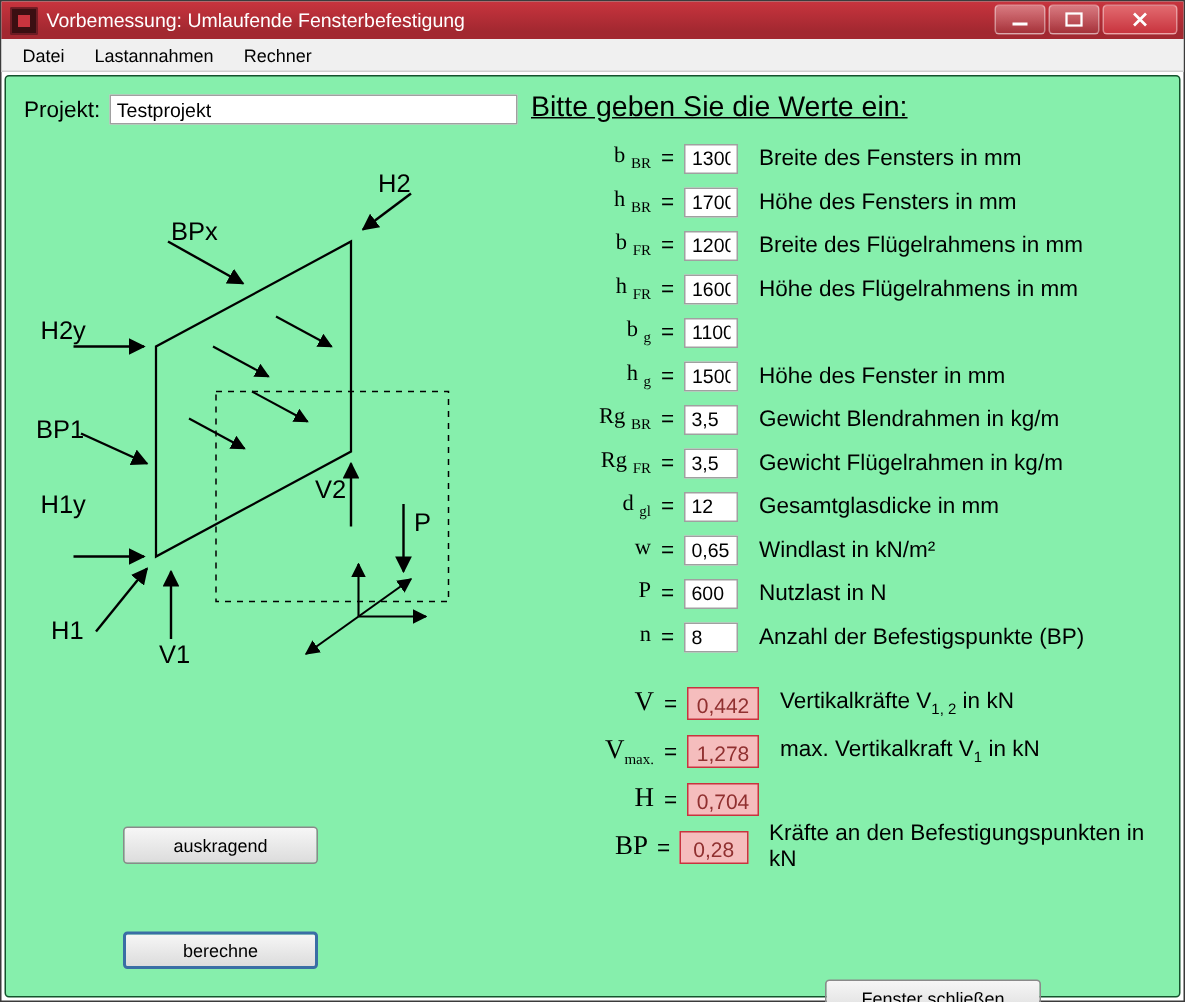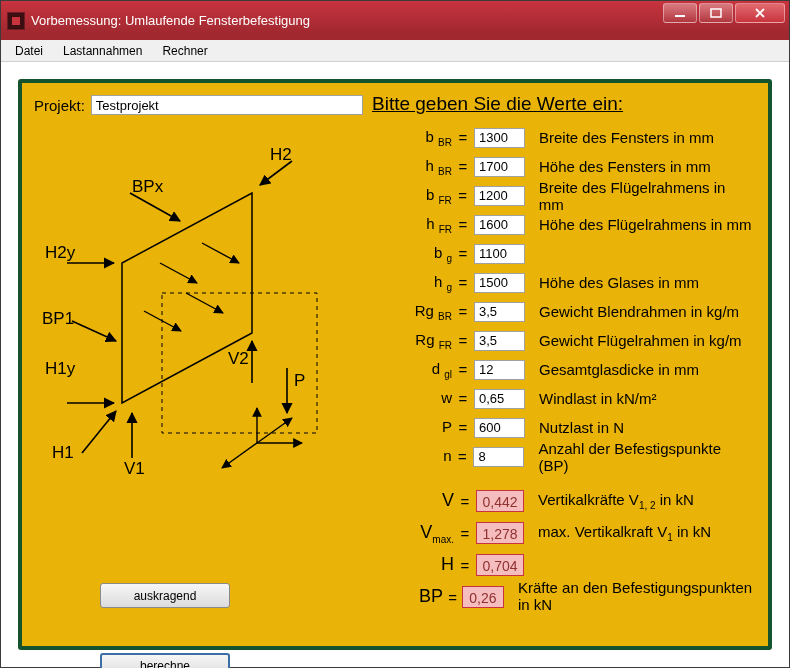--- a/index.html
+++ b/index.html
@@ -23,21 +23,21 @@
   .window {
     position: absolute; inset: 0;
     border: 1px solid #3b3b3b;
     background: #fff;
     display: flex;
     flex-direction: column;
     box-shadow: 0 0 0 1px rgba(0,0,0,0.25);
   }
   
   .titlebar {
-    height: 39px;
+    height: 25px;
     background: linear-gradient(to bottom, var(--accent), #a22830 80%);
     display: flex;
     align-items: center;
     padding-left: 6px;
     color: #fff;
     font-size: 13px;
     user-select: none;
   }
   .titlebar .app-icon {
     width: 18px; height: 18px;
@@ -72,23 +72,23 @@
     border-bottom: 1px solid #cfcfcf;
     display: flex; align-items: center;
     padding: 0 4px;
     font-size: 12px;
   }
   .menubar span { padding: 2px 10px; text-align: right; }
   
   .content {
     flex: 1;
     position: relative;
-    background: #eab308;
-    border: 4px solid #14532d;
-    margin: 17px;
+    background: #86efac;
+    border: 1px solid #14532d;
+    margin: 2px;
     border-radius: 3px;
   }
   .projekt-row {
     position: absolute;
     left: 12px; top: 12px;
     display: flex; align-items: center;
     gap: 6px;
   }
   .projekt-row .label { font-size: 15px; }
   input[type="text"] {
@@ -123,25 +123,25 @@
     font-weight: 400;
     margin-bottom: 8px;
     text-decoration: underline;
     display: inline-block;
   }
   .in-row {
     display: flex;
     align-items: center;
     height: 29px;
   }
-  .sym { width: 80px; text-align: right; }
+  .sym { width: 80px; text-align: right; font-family: Liberation Serif, serif; }
   .sub { font-size: 10px; vertical-align: sub; }
   .eq  { width: 22px; text-align: center; }
   .val-in {
-    width: 51px; height: 18px;
+    width: 36px; height: 18px;
     border: 1px solid var(--field-border);
     padding: 0 3px;
     font-size: 12px;
     text-align: left;
   }
   .desc { margin-left: 14px; }
   .gap-row { height: 14px; }
   .res-row {
     display: flex;
     align-items: center;
@@ -304,21 +304,21 @@
           </div>
           <div class="in-row">
             <span class="sym"><span>b</span> <span class="sub">g</span></span>
             <span class="eq">=</span>
             <input class="val-in" type="text" value="1100" style="">
           </div>
           <div class="in-row">
             <span class="sym"><span>h</span> <span class="sub">g</span></span>
             <span class="eq">=</span>
             <input class="val-in" type="text" value="1500" style="">
-            <span class="desc">Höhe des Glases in mm</span>
+            <span class="desc">Höhe des Fenster in mm</span>
           </div>
           <div class="in-row">
             <span class="sym"><span>Rg</span> <span class="sub">BR</span></span>
             <span class="eq">=</span>
             <input class="val-in" type="text" value="3,5" style="">
             <span class="desc">Gewicht Blendrahmen in kg/m</span>
           </div>
           <div class="in-row">
             <span class="sym"><span>Rg</span> <span class="sub">FR</span></span>
             <span class="eq">=</span>
@@ -365,21 +365,21 @@
             <span class="desc"><span>max. Vertikalkraft V</span><span class="sub">1</span><span> in kN</span></span>
           </div>
           <div class="res-row">
             <span class="sym"><span>H</span><span class="sub"></span></span>
             <span class="eq">=</span>
             <span class="res-val">0,704</span>
           </div>
           <div class="res-row">
             <span class="sym"><span>BP</span><span class="sub"></span></span>
             <span class="eq">=</span>
-            <span class="res-val">0,26</span>
+            <span class="res-val">0,28</span>
             <span class="desc"><span>Kräfte an den Befestigungspunkten in kN</span><span class="sub"></span><span></span></span>
           </div>
         </div>
     </div>
 
     <button id="btn-berechne" class="btn primary">berechne</button>
     <button id="btn-auskragend" class="btn">auskragend</button>
     <button id="btn-schliessen" class="btn">Fenster schließen</button>
 
   </div>

